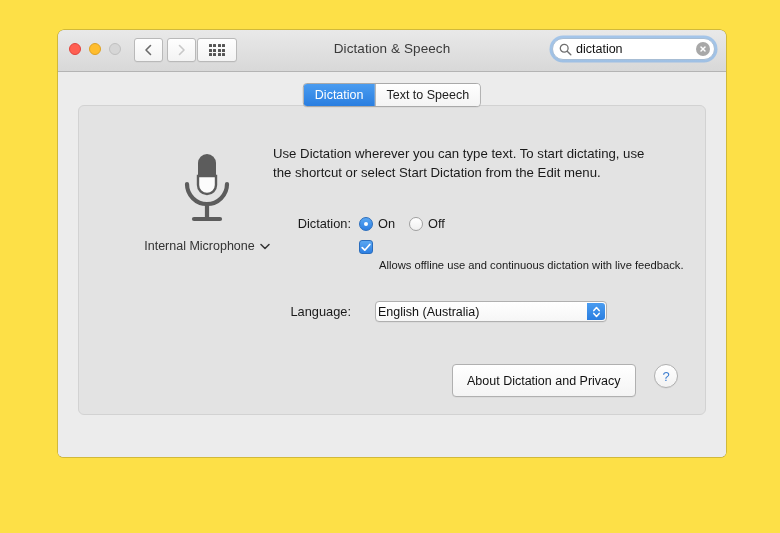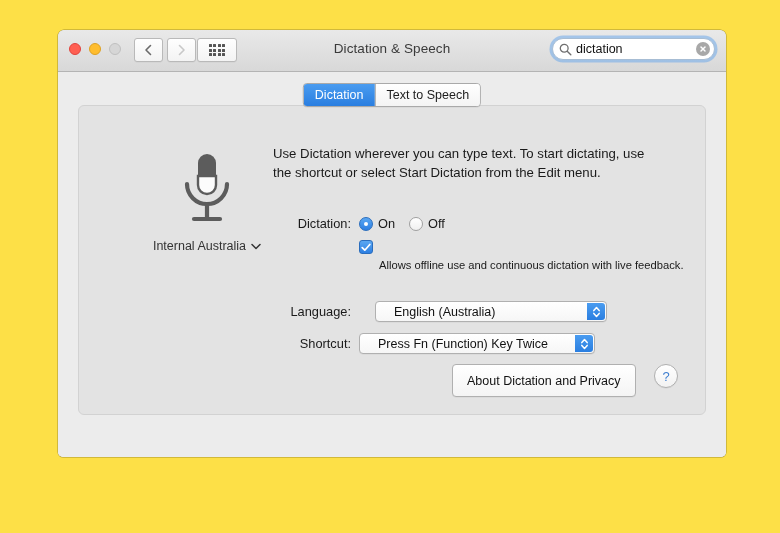--- a/index.html
+++ b/index.html
@@ -335,21 +335,21 @@
     border: 1px solid #b0b0b0;
     border-radius: 4px;
     display: flex;
     align-items: center;
     box-shadow: 0 0.5px 0.5px rgba(0,0,0,0.07);
     box-sizing: border-box;
   }
   .popup-text {
     font-size: 12.5px;
     color: #111;
-    padding-left: 18px;
+    padding-left: 2px;
     padding-right: 26px;
     white-space: nowrap;
     overflow: hidden;
   }
   .popup-arrows {
     position: absolute;
     right: 1px;
     top: 1px;
     bottom: 1px;
     width: 18px;
@@ -485,21 +485,21 @@
 
               <path d="M19 24 L19 33 A9 9 0 0 0 37 33 L37 24 Z" fill="#fcfcfc"></path>
               <path d="M19 24 L37 24 L37 33 A9 9 0 0 1 19 33 Z" fill="none" stroke="#5c5c5c" stroke-width="2.4"></path>
 
               <path d="M8 32 A20 20 0 0 0 48 32" fill="none" stroke="#5c5c5c" stroke-width="4.2" stroke-linecap="round"></path>
               <line x1="28" y1="52" x2="28" y2="66" stroke="#5c5c5c" stroke-width="4.2" stroke-linecap="round"></line>
               <line x1="15" y1="67" x2="41" y2="67" stroke="#5c5c5c" stroke-width="4.2" stroke-linecap="round"></line>
             </svg>
           </span>
           <div class="mic-label">
-            <span>Internal Australia</span>
+            <span>Internal Microphone</span>
             <span class="chev-down">
               <svg width="10" height="7" viewBox="0 0 10 7">
                 <polyline points="1,1.5 5,5.5 9,1.5" fill="none" stroke="#333" stroke-width="1.5" stroke-linecap="round" stroke-linejoin="round"></polyline>
               </svg>
             </span>
           </div>
         </div>
 
         <div class="desc">Use Dictation wherever you can type text. To start dictating, use the shortcut or select Start Dictation from the Edit menu.</div>
 
@@ -535,32 +535,20 @@
             <span class="popup-text">English (Australia)</span>
             <span class="popup-arrows">
               <svg width="9" height="14" viewBox="0 0 9 14">
                 <polyline points="1.8,5.6 4.5,2.6 7.2,5.6" fill="none" stroke="#ffffff" stroke-width="1.5" stroke-linecap="round" stroke-linejoin="round"></polyline>
                 <polyline points="1.8,8.4 4.5,11.4 7.2,8.4" fill="none" stroke="#ffffff" stroke-width="1.5" stroke-linecap="round" stroke-linejoin="round"></polyline>
               </svg>
             </span>
           </span>
         </div>
 
-        <div class="row row-shortcut">
-          <span class="row-label">Shortcut:</span>
-          <span class="popup popup-short">
-            <span class="popup-text">Press Fn (Function) Key Twice</span>
-            <span class="popup-arrows">
-              <svg width="9" height="14" viewBox="0 0 9 14">
-                <polyline points="1.8,5.6 4.5,2.6 7.2,5.6" fill="none" stroke="#ffffff" stroke-width="1.5" stroke-linecap="round" stroke-linejoin="round"></polyline>
-                <polyline points="1.8,8.4 4.5,11.4 7.2,8.4" fill="none" stroke="#ffffff" stroke-width="1.5" stroke-linecap="round" stroke-linejoin="round"></polyline>
-              </svg>
-            </span>
-          </span>
-        </div>
 
         <div class="about-btn">About Dictation and Privacy</div>
         <div class="help-btn">?</div>
 
       </div>
     </div>
   </div>
 </div>
 
 </body></html>

